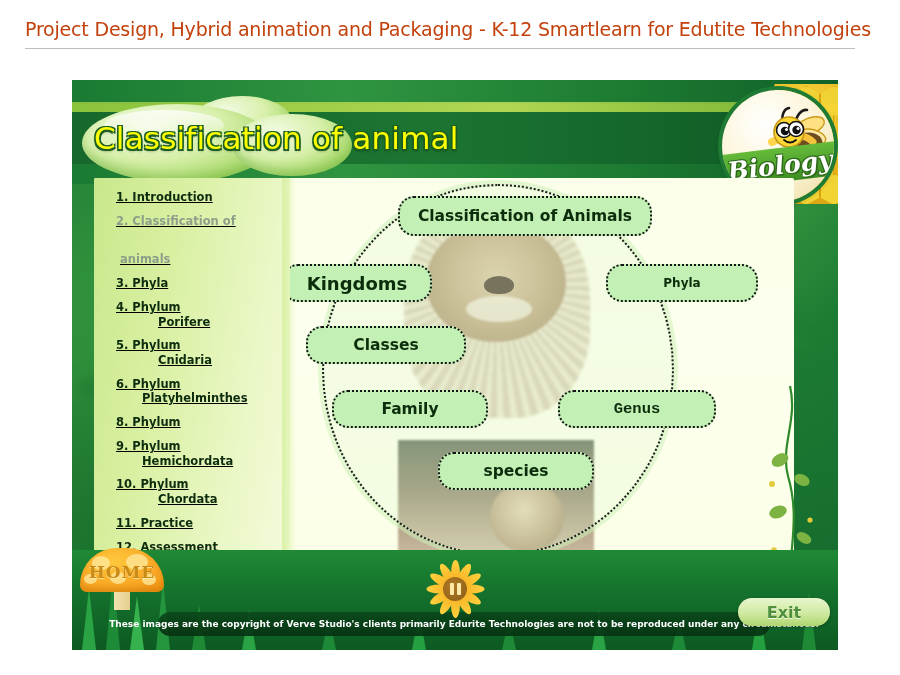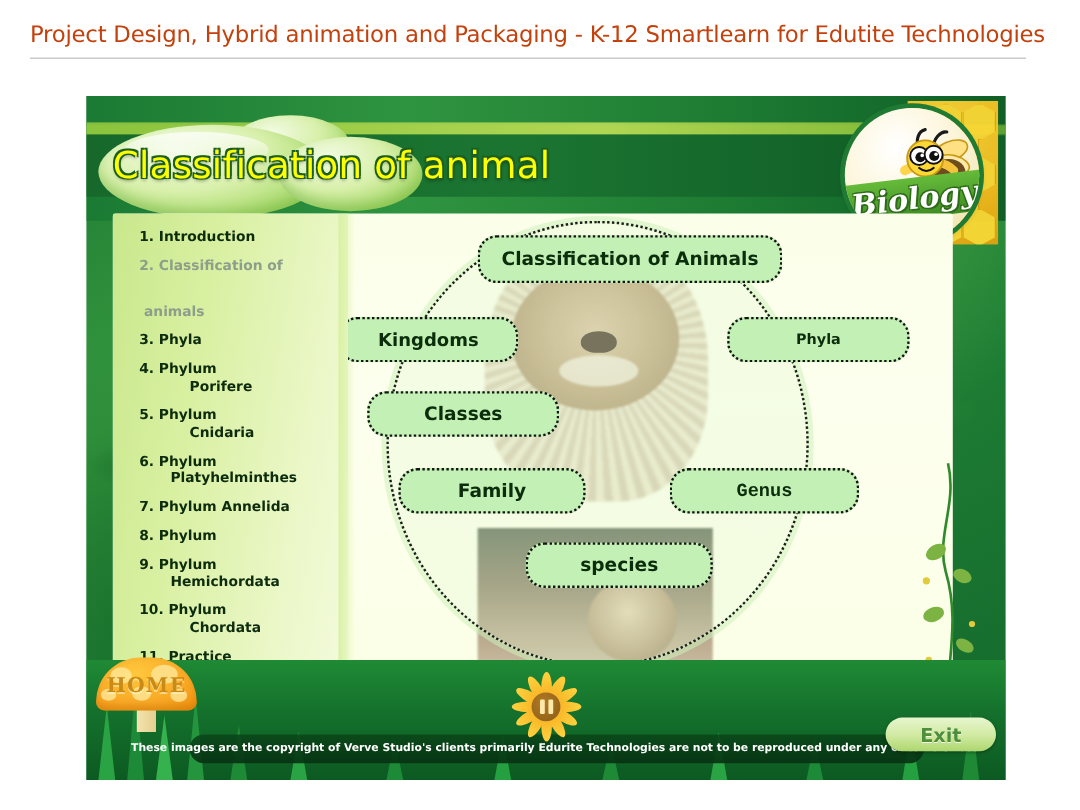--- a/index.html
+++ b/index.html
@@ -63,20 +63,21 @@
   
   #header-band {
     position: absolute;
     left: 0; top: 0;
     width: 766px; height: 104px;
     background:
       linear-gradient(180deg, rgba(255,255,255,0) 0%, rgba(255,255,255,0) 22%,
                               rgba(160,215,60,.55) 24%, rgba(160,215,60,.55) 30%,
                               rgba(255,255,255,0) 32%),
       linear-gradient(90deg, #1a7a33 0%, #2f9440 35%, #1d7b32 70%, #0f5f27 100%);
+    padding-left: 18px;
   }
   #header-dark {
     position: absolute;
     left: 0; top: 32px;
     width: 720px; height: 52px;
     background: linear-gradient(90deg, #17682b 0%, #1b7531 50%, #105c26 100%);
   }
   #header-lightstripe {
     position: absolute;
     left: 0; top: 22px;
@@ -190,20 +191,21 @@
   #sidebar-edge {
     position: absolute;
     left: 188px; top: 0;
     width: 14px; height: 400px;
     background: linear-gradient(90deg, rgba(215,240,160,.9), rgba(250,255,235,0));
   }
   #menu-list {
     position: absolute;
     left: 22px; top: 12px;
     width: 175px;
+    text-decoration: underline;
   }
   .menu-item {
     font-family: "DejaVu Sans", sans-serif;
     font-size: 11.5px;
     font-weight: bold;
     color: #0d2b0d;
     line-height: 1.28;
     margin-bottom: 9px;
     cursor: pointer;
   }
@@ -300,21 +302,21 @@
     font-weight: bold;
     color: #0b2d0b;
     display: flex;
     align-items: center;
     justify-content: center;
     box-sizing: border-box;
     cursor: pointer;
     text-align: center;
   }
   #node-root    { left: 108px; top: 18px;  width: 254px; height: 40px; font-size: 15.5px; }
-  #node-kingdoms{ left:  -8px; top: 86px;  width: 150px; height: 38px; font-size: 15px; }
+  #node-kingdoms{ left:  -8px; top: 86px;  width: 150px; height: 38px; font-size: 18px; }
   #node-phyla   { left: 316px; top: 86px;  width: 152px; height: 38px; font-size: 12px; }
   #node-classes { left:  16px; top: 148px; width: 160px; height: 38px; font-size: 15.5px; }
   #node-orders  { left: 310px; top: 148px; width: 148px; height: 38px; font-size: 15.5px; }
   #node-family  { left:  42px; top: 212px; width: 156px; height: 38px; font-size: 15.5px; }
   #node-genus   { left: 268px; top: 212px; width: 158px; height: 38px; font-size: 15.5px; font-family: Liberation Mono, monospace; }
   #node-species { left: 148px; top: 274px; width: 156px; height: 38px; font-size: 15.5px; }
 
   
   #grass-band {
     position: absolute;
@@ -521,23 +523,20 @@
         <div class="menu-item">
           <span>5. Phylum</span>
           <span class="second">Cnidaria</span>
         </div>
 
         <div class="menu-item">
           <span>6. Phylum</span>
           <span class="second tight">Platyhelminthes</span>
         </div>
 
-        <div class="menu-item">
-          <span>7. Phylum Annelida</span>
-        </div>
 
         <div class="menu-item">
           <span>8. Phylum</span>
         </div>
 
         <div class="menu-item">
           <span>9. Phylum</span>
           <span class="second tight">Hemichordata</span>
         </div>
 

